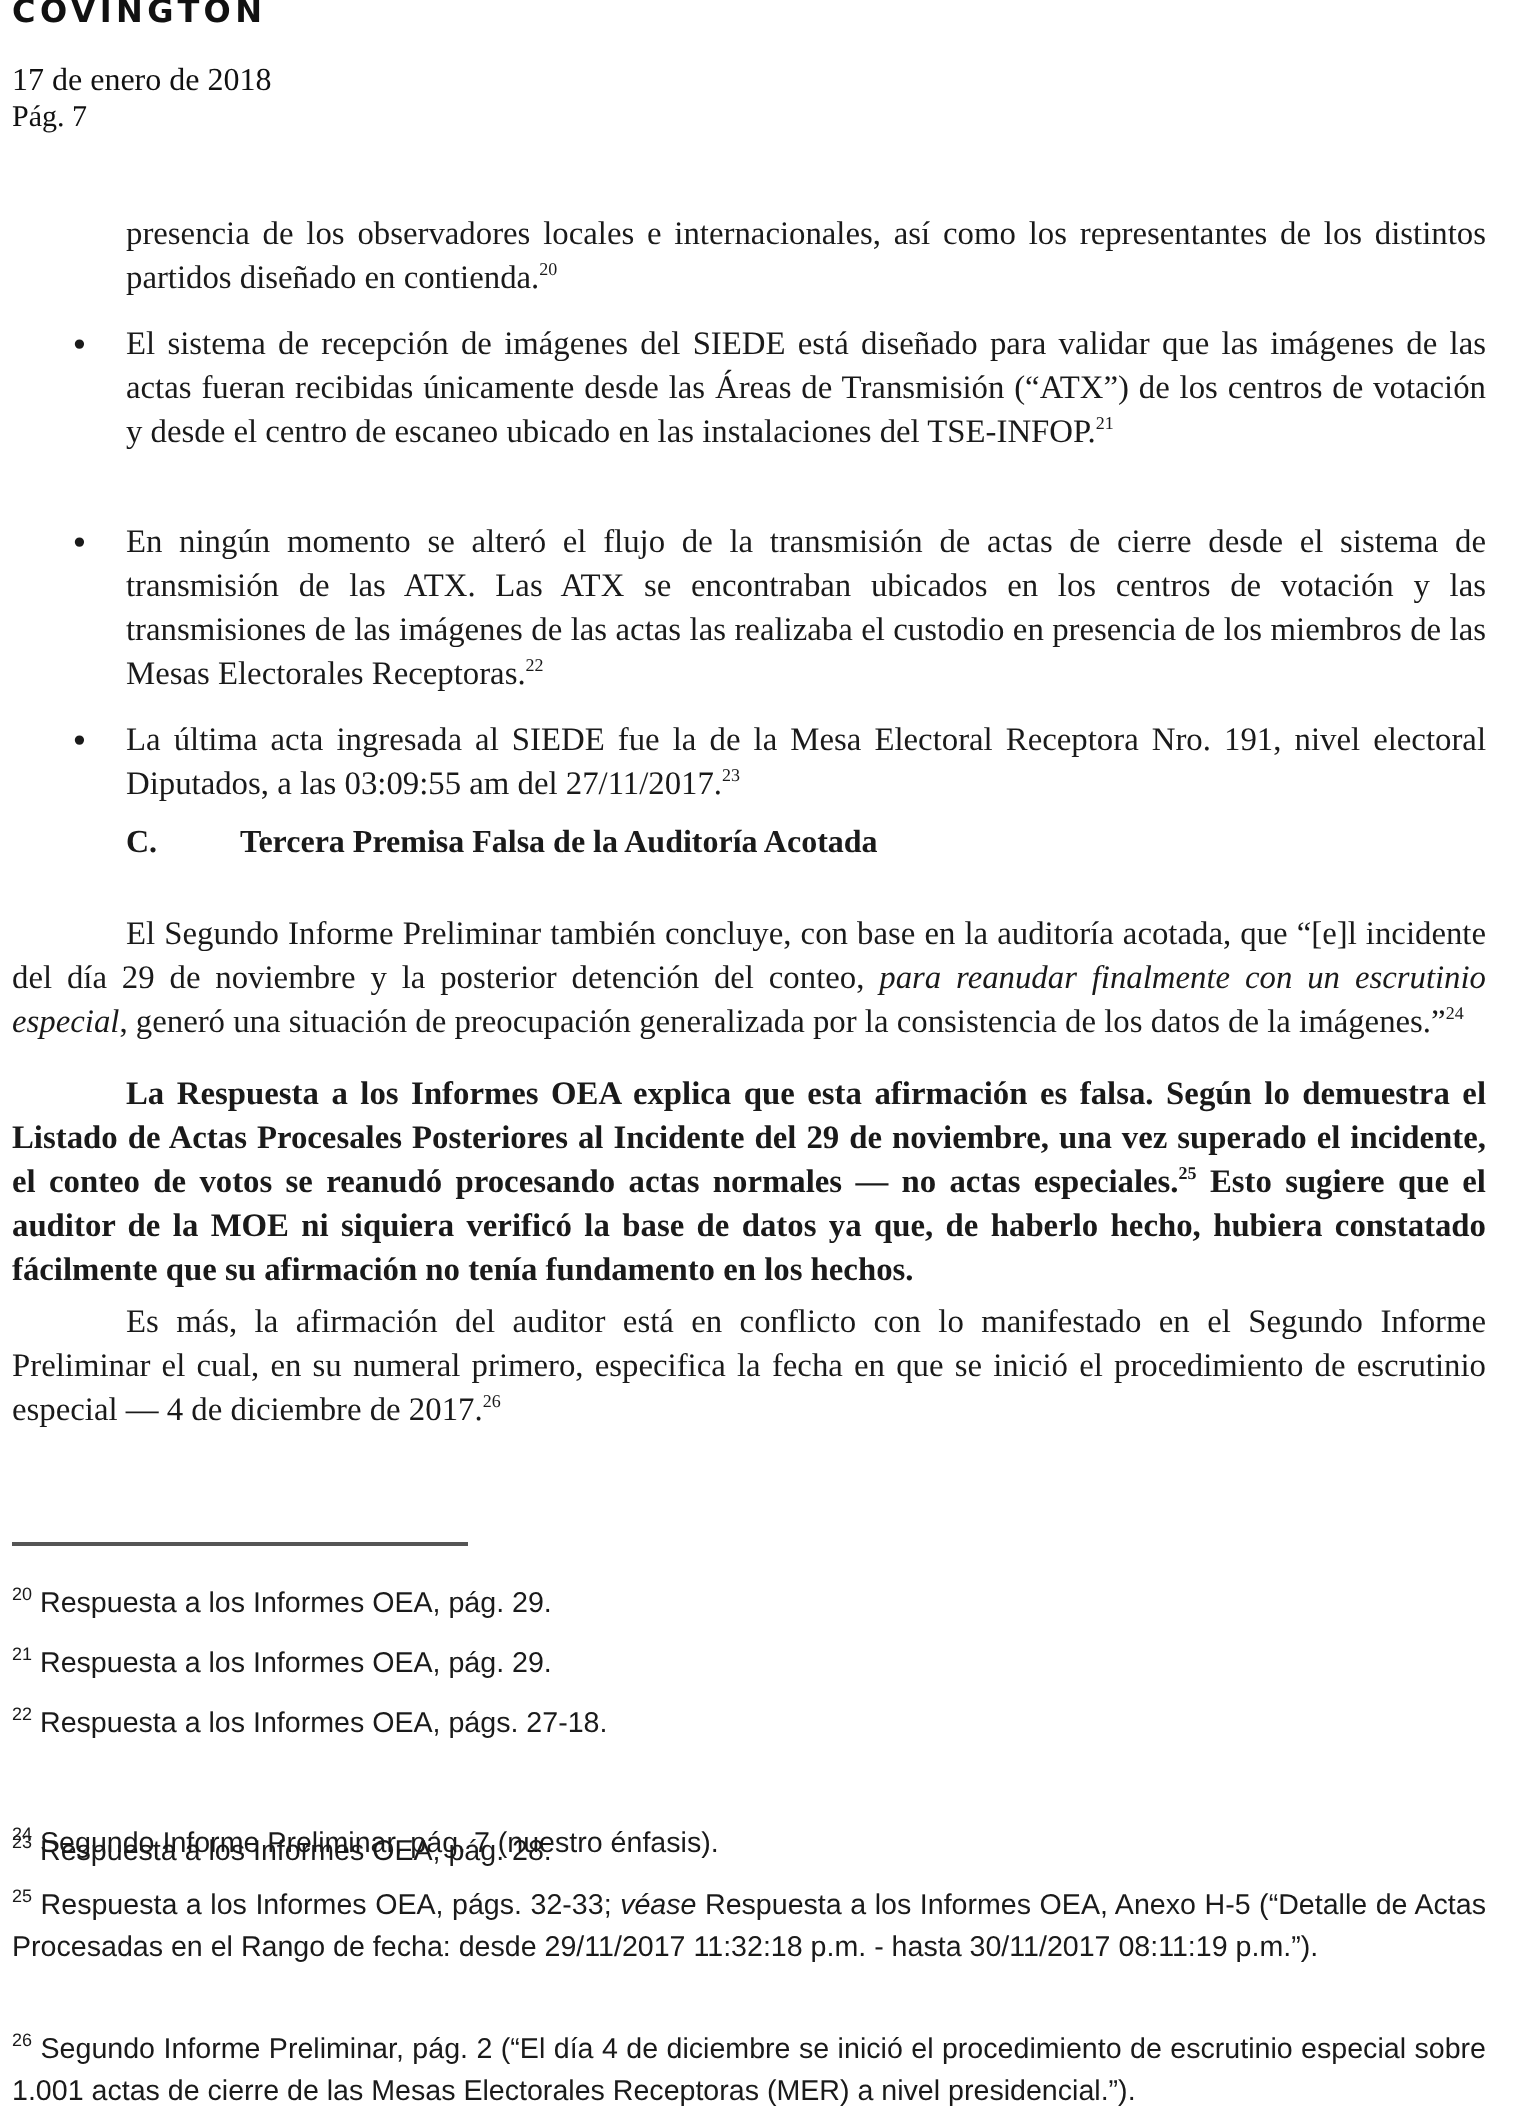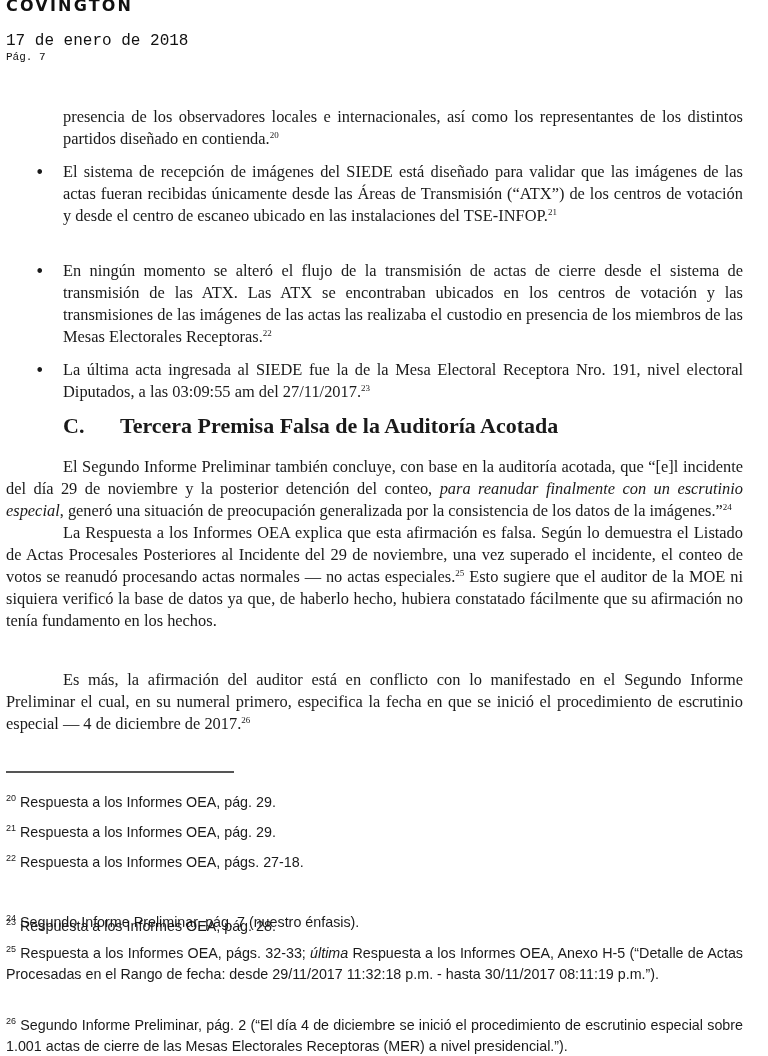--- a/index.html
+++ b/index.html
@@ -6,33 +6,33 @@
   body {
     width:768px; height:1056px; position:relative; overflow:hidden;
     font-family: "DejaVu Serif", "Liberation Serif", serif;
     color:#1a1a1a;
   }
   .logo {
     position:absolute; left:6px; top:-4px;
     font-family:"DejaVu Sans", "Liberation Sans", sans-serif;
     font-weight:bold; font-size:16px; letter-spacing:2.2px; color:#111;
   }
-  .hdr { position:absolute; left:6px; font-family:Liberation Mono, monospace; color:#111; }
+  .hdr { position:absolute; left:6px; font-family:Liberation Serif, serif; color:#111; }
   .date { top:32px; font-size:16px; }
-  .page { top:51px; font-size:11px; }
+  .page { top:51px; font-size:15px; }
   .body-text {
     font-family:"Liberation Serif", serif;
     font-size:16.4px; line-height:22px; text-align:justify;
   }
   .blk { position:absolute; left:63px; width:680px; }
   .bullet { position:absolute; left:35px; font-size:16px; }
   sup, .fn-ref { font-size:9px; vertical-align:super; line-height:0; }
   .heading {
     position:absolute; left:63px; top:413px;
-    font-family:"Liberation Serif", serif; font-weight:bold; font-size:22px;
+    font-family:"Liberation Serif", serif; font-weight:bold; font-size:16px;
   }
   .heading .letter { display:inline-block; width:57px; }
   .para {
     position:absolute; left:6px; width:737px;
     font-family:"Liberation Serif", serif; font-size:16.4px; line-height:22px;
     text-align:justify; text-indent:57px;
   }
   .rule { position:absolute; left:6px; top:771px; width:228px; height:1.5px; background:#555; }
   .fn {
     position:absolute; left:6px; width:737px;
@@ -68,29 +68,29 @@
 </div>
 
 <div class="heading">
   <span class="letter">C.</span><span>Tercera Premisa Falsa de la Auditoría Acotada</span>
 </div>
 
 <div class="para" style="top:456px;">
   <span>El Segundo Informe Preliminar también concluye, con base en la auditoría acotada, que “[e]l incidente del día 29 de noviembre y la posterior detención del conteo, </span><em>para reanudar finalmente con un escrutinio especial</em><span>, generó una situación de preocupación generalizada por la consistencia de los datos de la imágenes.”</span><sup>24</sup>
 </div>
 
-<div class="para" style="top:522px;">
+<div class="para" style="top:536px;font-weight:bold;">
   <span>La Respuesta a los Informes OEA explica que esta afirmación es falsa.  Según lo demuestra el Listado de Actas Procesales Posteriores al Incidente del 29 de noviembre, una vez superado el incidente, el conteo de votos se reanudó procesando actas normales — no actas especiales.</span><sup>25</sup><span>  Esto sugiere que el auditor de la MOE ni siquiera verificó la base de datos ya que, de haberlo hecho, hubiera constatado fácilmente que su afirmación no tenía fundamento en los hechos.</span>
 </div>
 
-<div class="para" style="top:650px;margin-top:19px;">
+<div class="para" style="top:650px;">
   <span>Es más, la afirmación del auditor está en conflicto con lo manifestado en el Segundo Informe Preliminar el cual, en su numeral primero, especifica la fecha en que se inició el procedimiento de escrutinio especial — 4 de diciembre de 2017.</span><sup>26</sup>
 </div>
 
 <div class="rule"></div>
 
 <div class="fn" style="top:792px;"><span class="num">20</span> <span>Respuesta a los Informes OEA, pág. 29.</span></div>
 <div class="fn" style="top:822px;"><span class="num">21</span> <span>Respuesta a los Informes OEA, pág. 29.</span></div>
 <div class="fn" style="top:852px;"><span class="num">22</span> <span>Respuesta a los Informes OEA, págs. 27-18.</span></div>
 <div class="fn" style="top:916px;"><span class="num">23</span> <span>Respuesta a los Informes OEA, pág. 28.</span></div>
 <div class="fn" style="top:912px;"><span class="num">24</span> <span>Segundo Informe Preliminar, pág. 7 (nuestro énfasis).</span></div>
-<div class="fn" style="top:943px;"><span class="num">25</span> <span>Respuesta a los Informes OEA, págs. 32-33; </span><em>última</em><span> Respuesta a los Informes OEA, Anexo H-5 (“Detalle de Actas Procesadas en el Rango de fecha: desde 29/11/2017 11:32:18 p.m. - hasta 30/11/2017 08:11:19 p.m.”).</span></div>
+<div class="fn" style="top:943px;"><span class="num">25</span> <span>Respuesta a los Informes OEA, págs. 32-33; </span><em>véase</em><span> Respuesta a los Informes OEA, Anexo H-5 (“Detalle de Actas Procesadas en el Rango de fecha: desde 29/11/2017 11:32:18 p.m. - hasta 30/11/2017 08:11:19 p.m.”).</span></div>
 <div class="fn" style="top:1015px;"><span class="num">26</span> <span>Segundo Informe Preliminar, pág. 2 (“El día 4 de diciembre se inició el procedimiento de escrutinio especial sobre 1.001 actas de cierre de las Mesas Electorales Receptoras (MER) a nivel presidencial.”).</span></div>
 
 </body></html>

